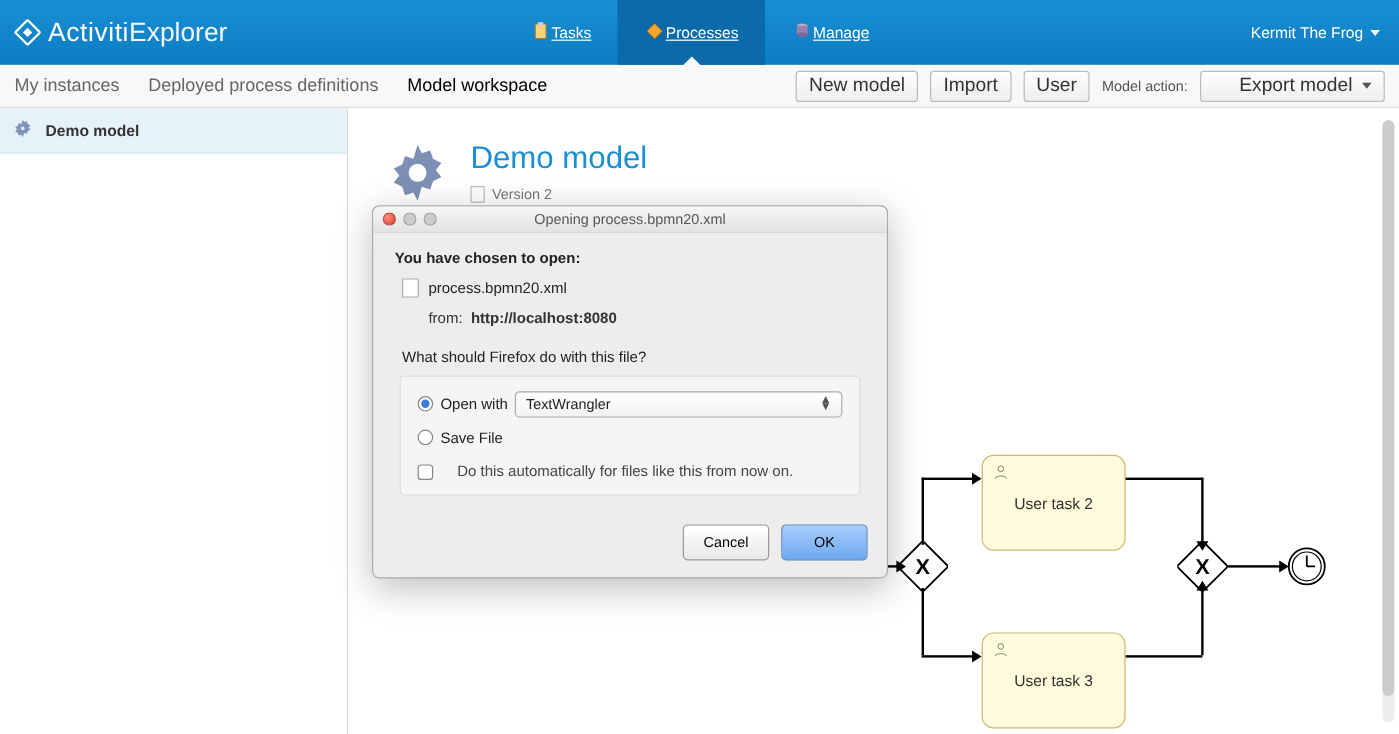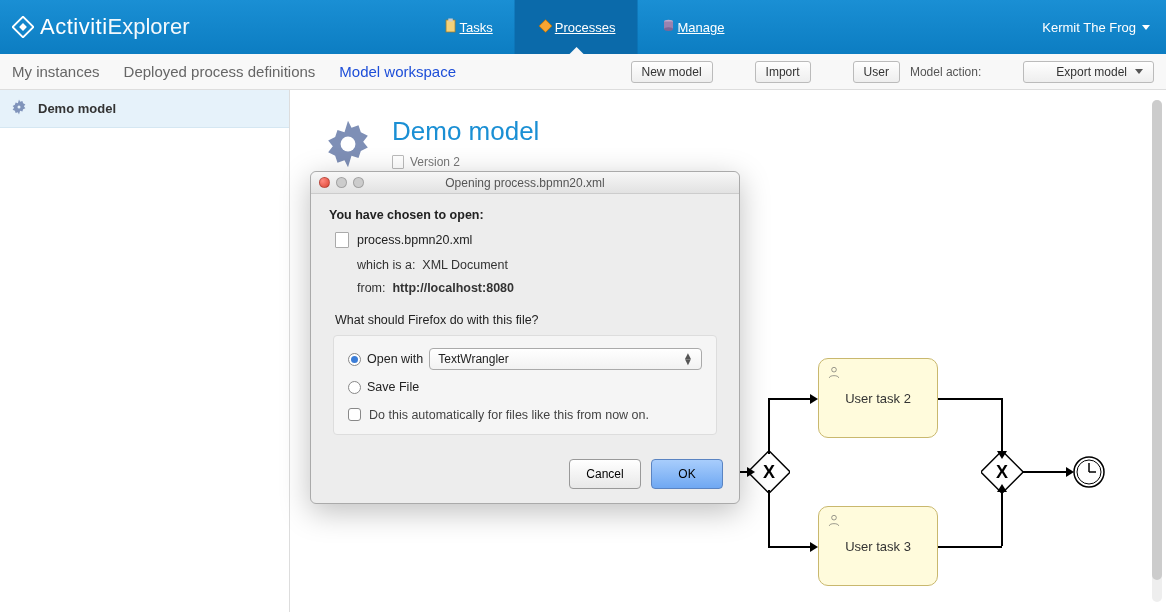--- a/index.html
+++ b/index.html
@@ -17,24 +17,24 @@
   .nav-item.active { background: #0b6aaa; }
   .nav-item.active::after { content: ""; position: absolute; bottom: -1px; left: 50%; transform: translateX(-50%); border-left: 8px solid transparent; border-right: 8px solid transparent; border-bottom: 8px solid #f8f8f8; }
   .nav-icon { width: 18px; height: 18px; margin-bottom: 2px; }
 
   .user-menu { margin-left: auto; margin-right: 16px; color: #fff; font-size: 13px; cursor: pointer; display: flex; align-items: center; gap: 6px; }
   .caret { border-top: 5px solid #fff; border-left: 4px solid transparent; border-right: 4px solid transparent; }
 
   
   .subheader { background: #f8f8f8; border-bottom: 1px solid #ddd; height: 36px; display: flex; align-items: center; padding: 0 12px; gap: 24px; }
   .subtab { color: #666; font-size: 15px; cursor: pointer; }
-  .subtab.active { color: #1d4ed8; }
+  .subtab.active { color: #000000; }
   .spacer { flex: 1; }
   .toolbar { display: flex; align-items: center; gap: 10px; }
-  .btn { background: linear-gradient(#fefefe, #eee); border: 1px solid #bbb; border-radius: 3px; padding: 3px 10px; font-size: 12px; cursor: pointer; color: #333; margin-left: 32px; }
+  .btn { background: linear-gradient(#fefefe, #eee); border: 1px solid #bbb; border-radius: 3px; padding: 3px 10px; font-size: 16px; cursor: pointer; color: #333; }
   .label-inline { font-size: 12px; color: #555; }
   .select-like { display: inline-flex; align-items: center; gap: 8px; padding-left: 32px; }
   .select-like .caret2 { border-top: 5px solid #555; border-left: 4px solid transparent; border-right: 4px solid transparent; }
 
   
   .body { display: flex; height: calc(612px - 54px - 36px); }
   .sidebar { width: 290px; border-right: 1px solid #ddd; background: #fff; }
   .sidebar-item { display: flex; align-items: center; gap: 10px; padding: 8px 10px; background: #e6f2fa; border-bottom: 1px solid #d5e7f2; font-size: 13px; font-weight: bold; color: #333; cursor: pointer; }
   .gear-small svg { width: 18px; height: 18px; }
 
@@ -43,21 +43,21 @@
   .main-scroll-thumb { position: absolute; top: 0; width: 100%; height: 480px; background: #ccc; border-radius: 5px; }
 
   .model-head { display: flex; gap: 16px; align-items: flex-start; }
   .gear-large svg { width: 56px; height: 56px; }
   .model-title { color: #1a8fd4; font-size: 26px; font-weight: 400; }
   .version-row { display: flex; align-items: center; gap: 6px; margin-top: 8px; color: #777; font-size: 12px; }
   .doc-icon { width: 12px; height: 14px; border: 1px solid #bbb; border-radius: 1px; position: relative; }
 
   
   .canvas { position: absolute; top: 180px; left: 30px; right: 30px; bottom: 20px; }
-  .task-box { position: absolute; width: 120px; height: 80px; background: #fffbdc; border: 1px solid #c9b86e; border-radius: 10px; padding: 8px; display: flex; flex-direction: column; justify-content: center; align-items: center; font-size: 13px; color: #333; }
+  .task-box { position: absolute; width: 120px; height: 80px; background: #fffbdc; border: 1px solid #c9b86e; border-radius: 10px; padding: 8px; display: flex; flex-direction: column; justify-content: center; align-items: center; font-size: 13px; color: #333; margin-top: 21px; }
   .task-box .user-icon { position: absolute; top: 6px; left: 8px; width: 14px; height: 14px; }
   .gateway { position: absolute; width: 42px; height: 42px; }
   .gateway svg { width: 100%; height: 100%; }
   .timer { position: absolute; width: 34px; height: 34px; }
   .timer svg { width: 100%; height: 100%; }
 
   .flow-line { position: absolute; background: #000; }
   .arrow-right { position: absolute; width: 0; height: 0; border-left: 8px solid #000; border-top: 5px solid transparent; border-bottom: 5px solid transparent; }
   .arrow-down { position: absolute; width: 0; height: 0; border-top: 8px solid #000; border-left: 5px solid transparent; border-right: 5px solid transparent; }
   .arrow-up { position: absolute; width: 0; height: 0; border-bottom: 8px solid #000; border-left: 5px solid transparent; border-right: 5px solid transparent; }
@@ -78,21 +78,21 @@
   .dlg-meta b { font-weight: bold; }
   .dlg-prompt2 { margin: 14px 0 8px 6px; }
 
   .dlg-options { background: #f5f5f5; border: 1px solid #ddd; border-radius: 4px; padding: 12px 14px; margin: 0 4px; }
   .opt-row { display: flex; align-items: center; gap: 6px; margin-bottom: 10px; }
   .radio { width: 13px; height: 13px; border-radius: 50%; border: 1px solid #888; display: inline-flex; align-items: center; justify-content: center; background: #fff; }
   .radio.checked::after { content: ""; width: 7px; height: 7px; background: #3b7dd7; border-radius: 50%; }
   .combo { flex: 1; height: 22px; background: linear-gradient(#fff, #f2f2f2); border: 1px solid #aaa; border-radius: 4px; display: flex; align-items: center; padding: 0 8px; justify-content: space-between; font-size: 12px; cursor: pointer; }
   .combo-arrows { font-size: 10px; color: #555; line-height: 0.6; display: flex; flex-direction: column; }
   .check { width: 13px; height: 13px; border: 1px solid #888; border-radius: 3px; background: #fff; }
-  .auto-row { display: flex; align-items: flex-start; gap: 8px; margin-top: 14px; color: #444; }
+  .auto-row { display: flex; align-items: flex-end; gap: 20px; margin-top: 14px; color: #444; }
 
   .dlg-buttons { display: flex; justify-content: flex-end; gap: 10px; padding: 14px 16px; }
   .dlg-btn { min-width: 72px; height: 30px; border: 1px solid #999; border-radius: 4px; background: linear-gradient(#fff, #e8e8e8); font-size: 12px; cursor: pointer; }
   .dlg-btn.primary { background: linear-gradient(#a8cdfc, #6fa8f2); border-color: #5a84c2; }
 </style>
 </head>
 <body>
 
 <div class="header">
   <div class="logo">
@@ -258,21 +258,20 @@
     </div>
     <span class="dlg-title">Opening process.bpmn20.xml</span>
   </div>
   <div class="dlg-body">
     <div style="font-weight:bold;">You have chosen to open:</div>
     <div class="dlg-filename">
       <span class="dlg-file-icon"></span>
       <span>process.bpmn20.xml</span>
     </div>
     <div class="dlg-meta">
-      <div><span>which is a:</span>&nbsp; <span>XML Document</span></div>
       <div><span>from:</span>&nbsp; <b>http://localhost:8080</b></div>
     </div>
     <div class="dlg-prompt2">What should Firefox do with this file?</div>
     <div class="dlg-options">
       <div class="opt-row">
         <span class="radio checked"></span>
         <span>Open with</span>
         <div class="combo">
           <span>TextWrangler</span>
           <span class="combo-arrows">

